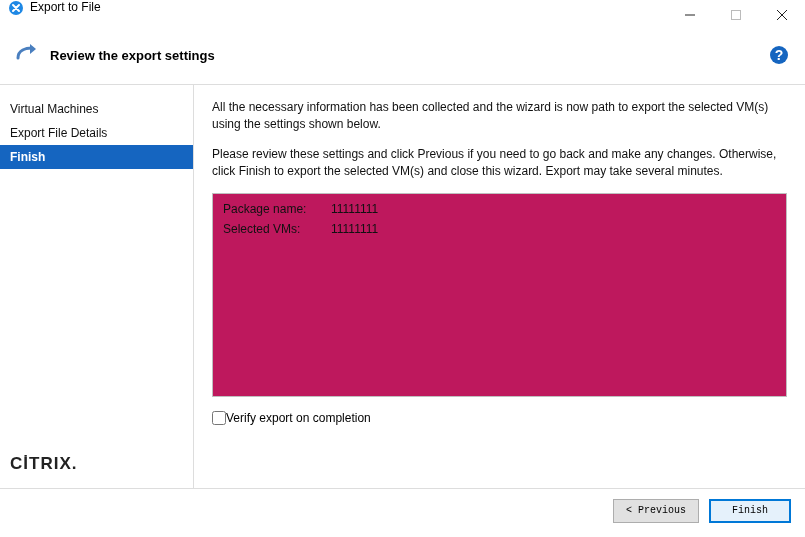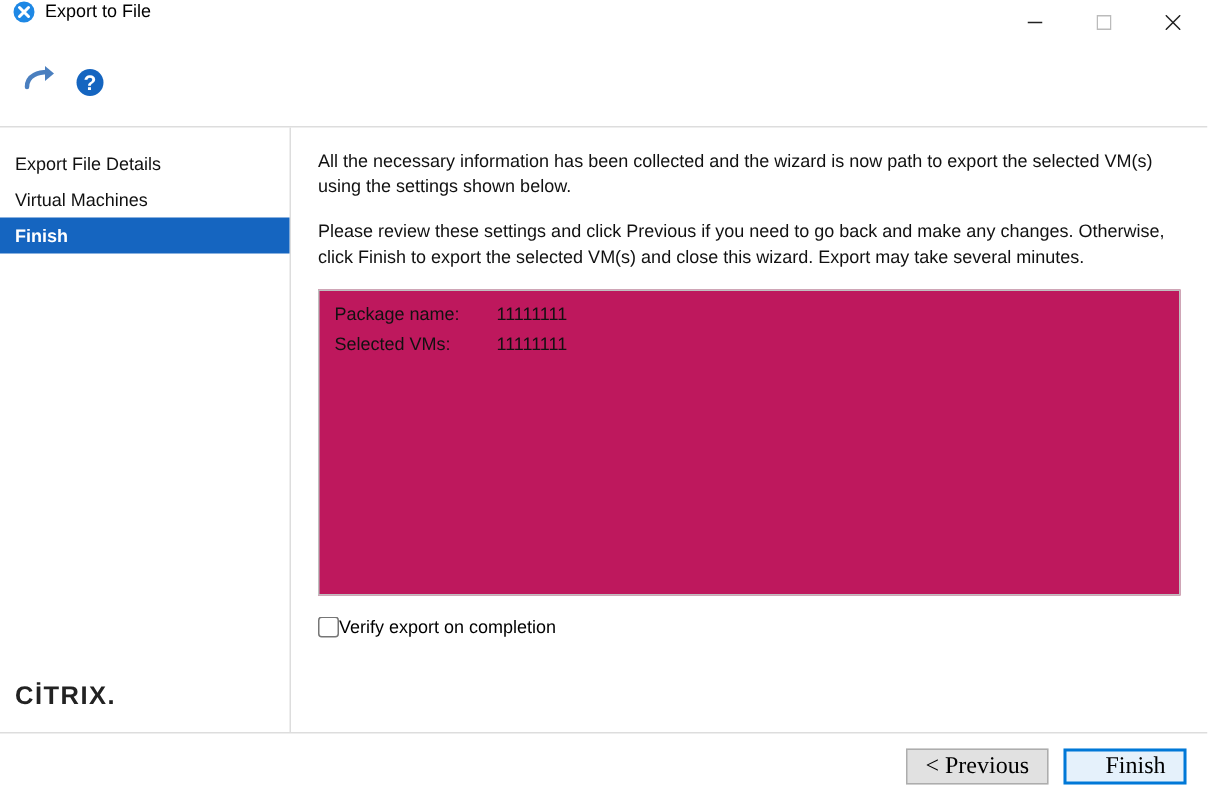--- a/index.html
+++ b/index.html
@@ -135,25 +135,24 @@
       justify-content: flex-end;
       gap: 10px;
       padding: 0 14px;
       background: #fff;
     }
     .btn {
       min-width: 82px;
       height: 24px;
       border: 1px solid #adadad;
       background: #e1e1e1;
-      font-size: 16px;
-      font-family: Liberation Serif, serif;
+      font-size: 10px;
+      font-family: Liberation Mono, monospace;
       padding: 0 12px;
       cursor: pointer;
-      text-align: right;
     }
     .btn.primary {
       border: 2px solid #0078d7;
       background: #e5f1fb;
     }
   </style>
 </head>
 <body>
 
 <div class="titlebar">
@@ -183,33 +182,34 @@
   </div>
 </div>
 
 <div class="header">
   <span class="nav-icon">
     <svg viewBox="0 0 26 26" width="26" height="26">
       <path d="M4 16 C4 8 12 6 18 6" fill="none" stroke="#4a7fbf" stroke-width="3" stroke-linecap="round"></path>
       <path d="M16 2 L22 7 L16 12 Z" fill="#4a7fbf"></path>
     </svg>
   </span>
+  <div class="heading">Review the export settings</div>
   <span class="help-icon">
     <svg viewBox="0 0 20 20" width="20" height="20">
       <circle cx="10" cy="10" r="9" fill="#1565c0"></circle>
       <text x="10" y="15" font-size="14" font-weight="bold" text-anchor="middle" fill="#fff">?</text>
     </svg>
   </span>
 </div>
 
 <div class="body">
   <div class="sidebar">
     <div class="steps">
+      <div class="step">Virtual Machines</div>
       <div class="step">Export File Details</div>
-      <div class="step">Virtual Machines</div>
       <div class="step active">Finish</div>
     </div>
     <div class="brand"><span>CİTRIX</span><span class="dot">.</span></div>
   </div>
 
   <div class="content">
     <div class="intro">
       <p>All the necessary information has been collected and the wizard is now path to export the selected VM(s) using the settings shown below.</p>
       <p>Please review these settings and click Previous if you need to go back and make any changes. Otherwise, click Finish to export the selected VM(s) and close this wizard. Export may take several minutes.</p>
     </div>

